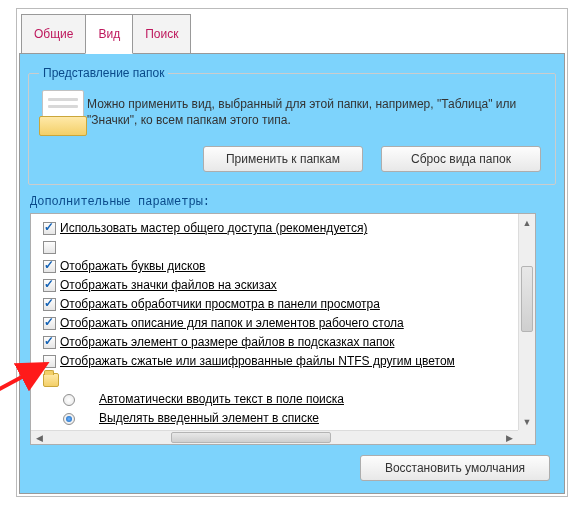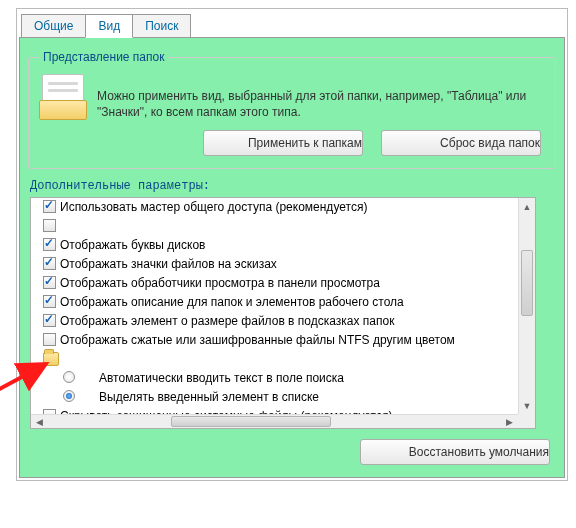--- a/index.html
+++ b/index.html
@@ -23,54 +23,53 @@
   .tabs {
     display: flex;
     position: relative;
     top: 1px;
     margin-left: 2px;
   }
   .tab {
     border: 1px solid #999;
     border-bottom: none;
     background: #f3f3f3;
-    padding: 4px 12px;
-    font-size: 12px;
-    color: #0369a1;
+    padding: 12px 12px;
+    font-size: 12px;
+    color: #be185d;
     margin-right: -1px;
     cursor: default;
   }
   .tab.active {
     background: #fff;
     position: relative;
     z-index: 2;
     border-bottom: 1px solid #fff;
   }
   .tab-body {
     border: 1px solid #999;
-    background: #86efac;
+    background: #7dd3fc;
     padding: 8px;
     position: relative;
     z-index: 1;
   }
   fieldset {
     border: 1px solid #ccc;
     border-radius: 2px;
     padding: 8px 10px 12px 10px;
     margin: 4px 0 10px 0;
   }
   legend {
     padding: 0 4px;
     color: #0a4a8a;
     font-size: 12px;
   }
   .fs-row {
     display: flex;
-    gap: 10px;
-    align-items: flex-end;
+    align-items: center;
   }
   .folder-icon {
     width: 48px;
     height: 48px;
     flex: 0 0 48px;
     position: relative;
   }
   .folder-icon .paper {
     position: absolute;
     left: 3px; top: 2px; right: 3px; bottom: 6px;
@@ -102,28 +101,27 @@
   .btn-row {
     display: flex;
     justify-content: flex-end;
     gap: 18px;
     margin-top: 10px;
     padding-right: 4px;
   }
   button.win {
     font-family: inherit;
     font-size: 12px;
-    padding: 5px 0;
+    padding: 5px 12px;
     min-width: 160px;
     background: linear-gradient(#fdfdfd,#e8e8e8);
     border: 1px solid #adadad;
     border-radius: 3px;
     color: #333;
     cursor: default;
-    text-align: right;
   }
   .section-label {
     color: #0a4a8a;
     margin: 2px 0 4px 2px;
     font-family: Liberation Mono, monospace;
   }
   .tree-box {
     border: 1px solid #adadad;
     width: 506px;
     height: 232px;
@@ -136,24 +134,25 @@
     position: absolute;
     left: 0; top: 0; right: 18px; bottom: 14px;
     overflow: hidden;
   }
   .tree-inner {
     padding: 2px 0 2px 4px;
     white-space: nowrap;
   }
   .row {
     display: flex;
-    align-items: flex-start;
+    align-items: flex-end;
     height: 19px;
     gap: 4px;
     padding-left: 8px;
+    text-decoration: underline;
   }
   .row.indent { padding-left: 28px; gap: 24px; }
   .cb {
     width: 13px; height: 13px;
     border: 1px solid #8f8f8f;
     background: linear-gradient(#fdfdfd,#e6e6e6);
     position: relative;
     flex: 0 0 13px;
   }
   .cb.checked::after {

